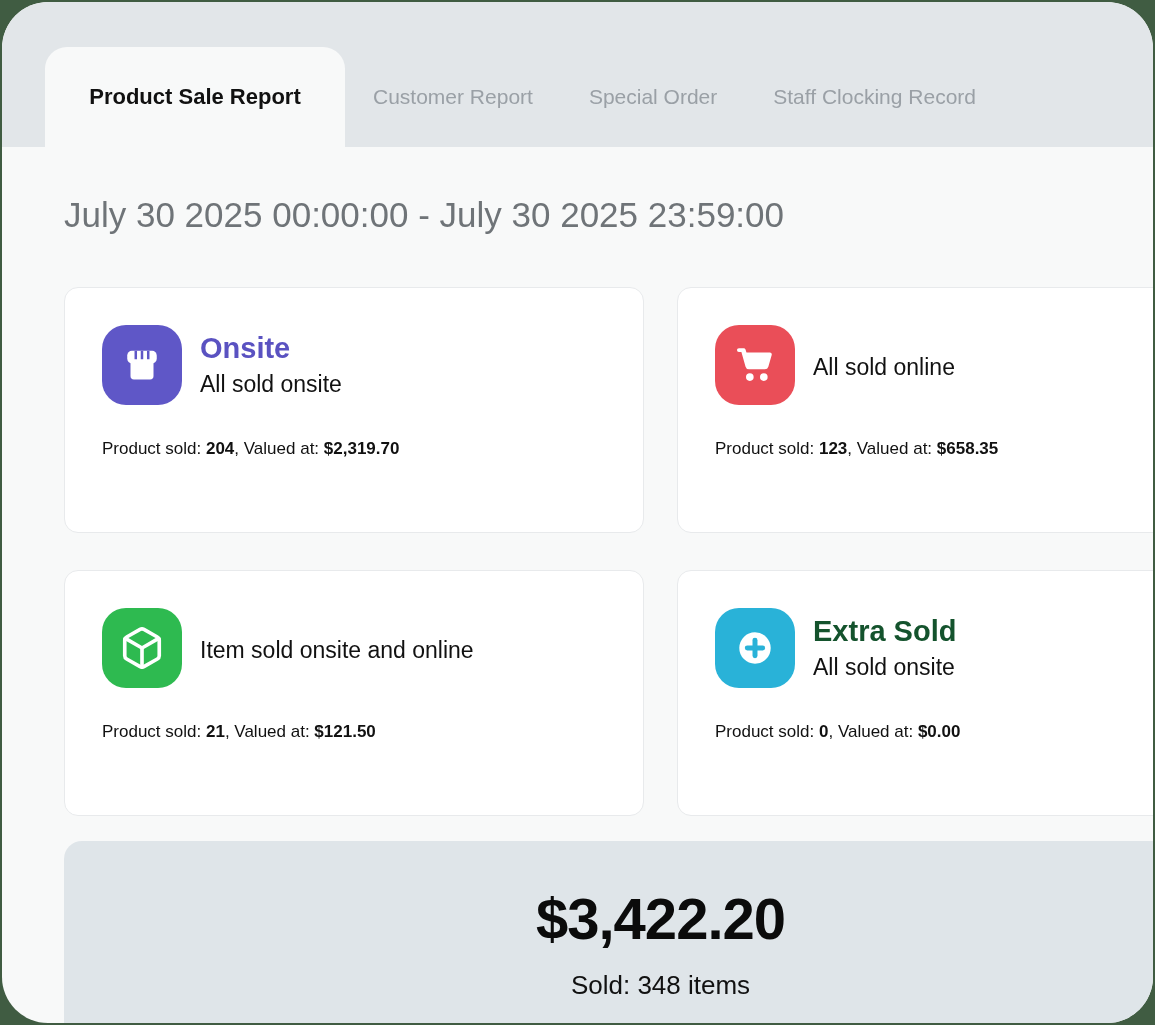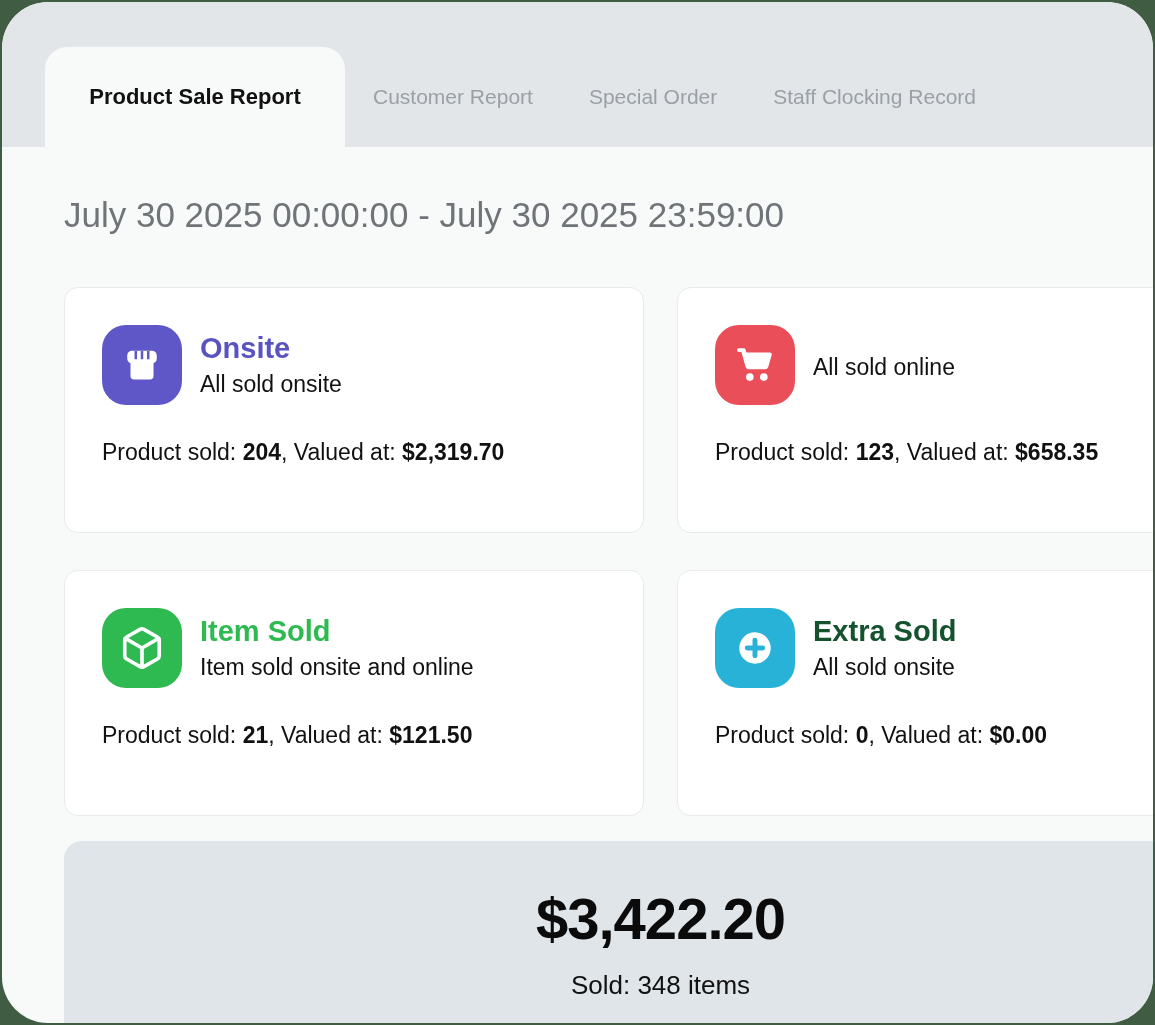--- a/index.html
+++ b/index.html
@@ -78,21 +78,21 @@
   .tile-purple { background: #5f57c7; }
   .tile-red    { background: #ea4e58; }
   .tile-green  { background: #2eba50; }
   .tile-cyan   { background: #29b2d8; }
   .card-title { font-size: 29px; font-weight: 700; line-height: 1.15; }
   .t-purple { color: #5a52c1; }
   .t-red    { color: #e8454f; }
   .t-green  { color: #2eba50; }
   .t-cyan   { color: #14532d; }
   .card-sub { font-size: 23px; color: #111; margin-top: 5px; }
-  .card-stats { margin-top: 34px; font-size: 23px; color: #111; white-space: nowrap; }
+  .card-stats { margin-top: 34px; font-size: 17px; color: #111; white-space: nowrap; }
   .card-stats b { font-weight: 700; }
   
   .total-panel {
     margin: 25px 0 0 62px;
     width: 1193px;            
     height: 200px;
     background: #dfe5e9;
     border-radius: 18px;
     text-align: center;
     padding-top: 44px;
@@ -162,21 +162,20 @@
       <article class="card">
         <div class="card-head">
           <div class="icon-tile tile-green">
             <svg width="46" height="46" viewBox="0 0 24 24" fill="none" stroke="#ffffff" stroke-width="1.9" stroke-linecap="round" stroke-linejoin="round">
               <path d="M21 16V8a2 2 0 0 0-1-1.73l-7-4a2 2 0 0 0-2 0l-7 4A2 2 0 0 0 3 8v8a2 2 0 0 0 1 1.73l7 4a2 2 0 0 0 2 0l7-4A2 2 0 0 0 21 16z"></path>
               <polyline points="3.3 7 12 12 20.7 7"></polyline>
               <line x1="12" y1="22" x2="12" y2="12"></line>
             </svg>
           </div>
           <div class="card-titles">
-            <h2 class="card-title t-green">Item Sold</h2>
             <p class="card-sub">Item sold onsite and online</p>
           </div>
         </div>
         <p class="card-stats"><span>Product sold: </span><b>21</b><span>, </span><span>Valued at: </span><b>$121.50</b></p>
       </article>
 
       <article class="card">
         <div class="card-head">
           <div class="icon-tile tile-cyan">
             <svg width="46" height="46" viewBox="0 0 24 24">

